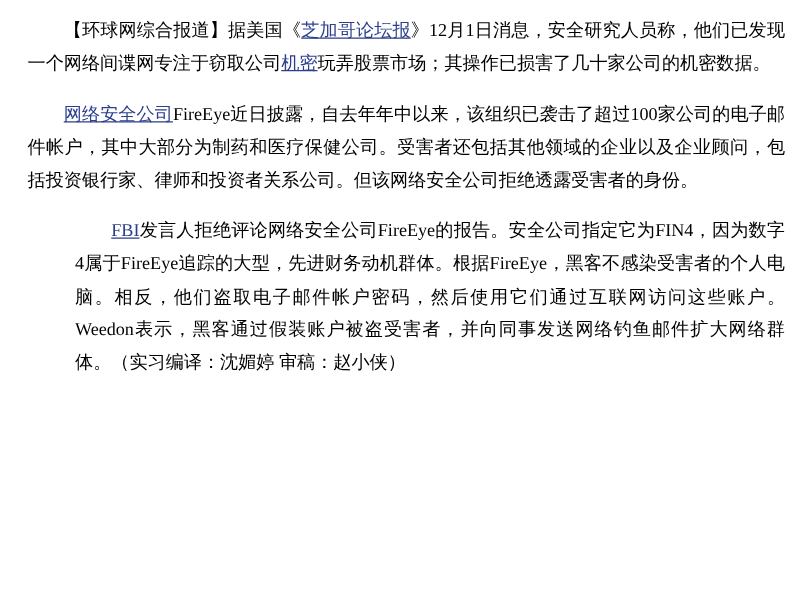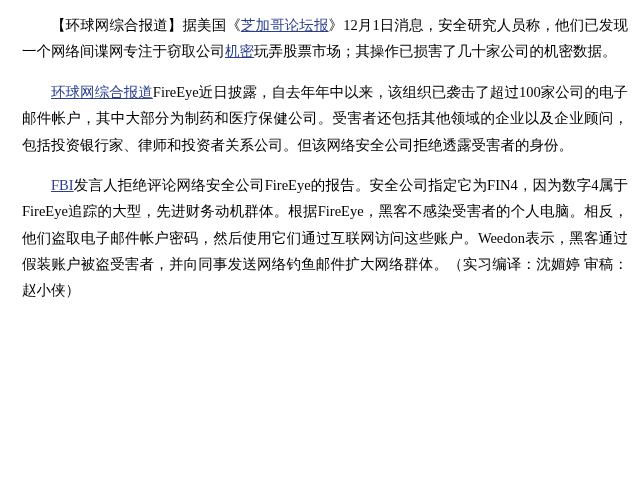--- a/index.html
+++ b/index.html
@@ -23,30 +23,31 @@
     font-size: 14.5px;
     line-height: 1.82;
     text-align: justify;
     text-justify: inter-ideograph;
     text-indent: 2em;
     color: #000000;
     word-break: break-word;
   }
   p.para:last-child {
     margin-bottom: 0;
+    margin-left: 38px;
   }
   a.inline-link {
     color: #2b3f8c;
     text-decoration: underline;
     cursor: pointer;
   }
   .gap {
     letter-spacing: 0.35em;
   }
 </style>
 </head>
 <body>
 
 <div id="article">
     <p class="para"><span>【环球网综合报道】据美国《</span><a class="inline-link" href="#">芝加哥论坛报</a><span>》12月1日消息，安全研究人员称，他们已发现一个网络间谍网专注于窃取公司</span><a class="inline-link" href="#">机密</a><span>玩弄股票市场；其操作已损害了几十家公司的机密数据。</span></p>
-    <p class="para"><a class="inline-link" href="#">环球网综合报道</a><span>FireEye近日披露，自去年年中以来，该组织已袭击了超过100家公司的电子邮件帐户，其中大部分为制药和医疗保健公司。受害者还包括其他领域的企业以及企业顾问，包括投资银行家、律师和投资者关系公司。但该网络安全公司拒绝透露受害者的身份。</span></p>
+    <p class="para"><a class="inline-link" href="#">网络安全公司</a><span>FireEye近日披露，自去年年中以来，该组织已袭击了超过100家公司的电子邮件帐户，其中大部分为制药和医疗保健公司。受害者还包括其他领域的企业以及企业顾问，包括投资银行家、律师和投资者关系公司。但该网络安全公司拒绝透露受害者的身份。</span></p>
     <p class="para"><a class="inline-link" href="#">FBI</a><span>发言人拒绝评论网络安全公司FireEye的报告。安全公司指定它为FIN4，因为数字4属于FireEye追踪的大型，先进财务动机群体。根据FireEye，黑客不感染受害者的个人电脑。相反，他们盗取电子邮件帐户密码，然后使用它们通过互联网访问这些账户。Weedon表示，黑客通过假装账户被盗受害者，并向同事发送网络钓鱼邮件扩大网络群体。（实习编译：沈媚婷  审稿：赵小侠）</span></p>
   </div>
 
 </body></html>

